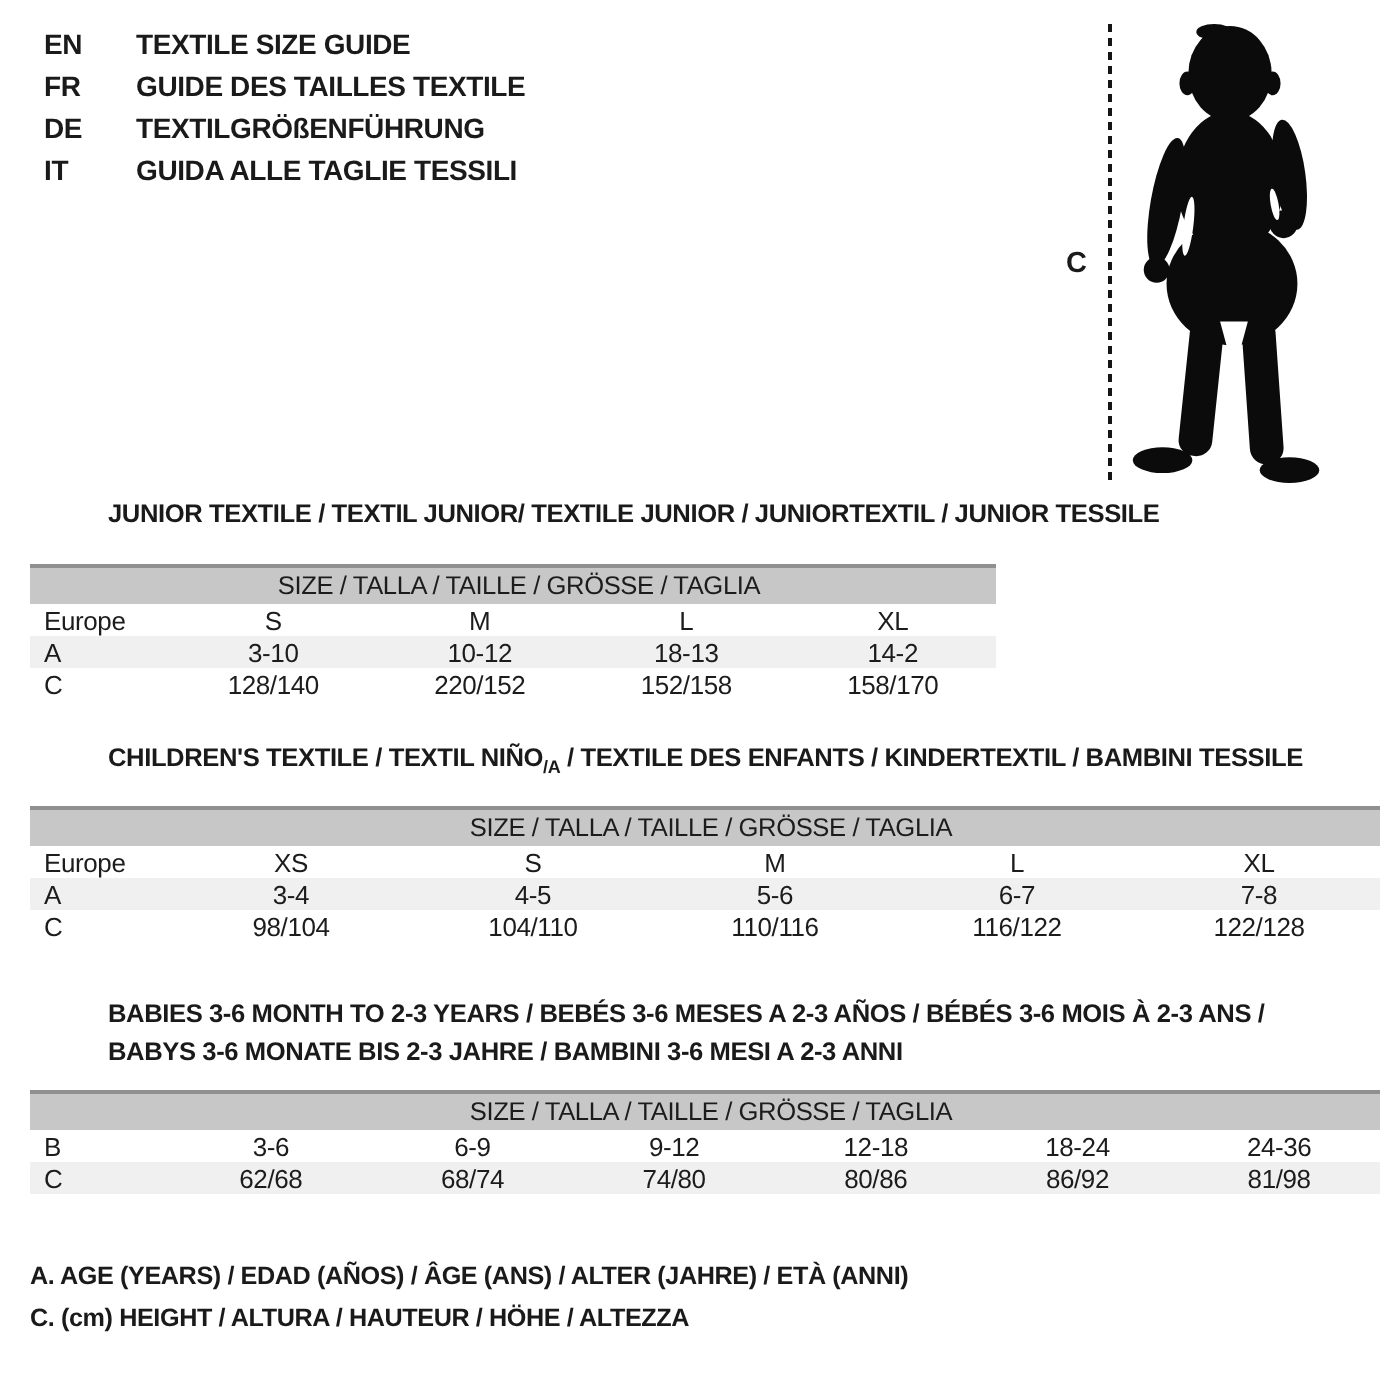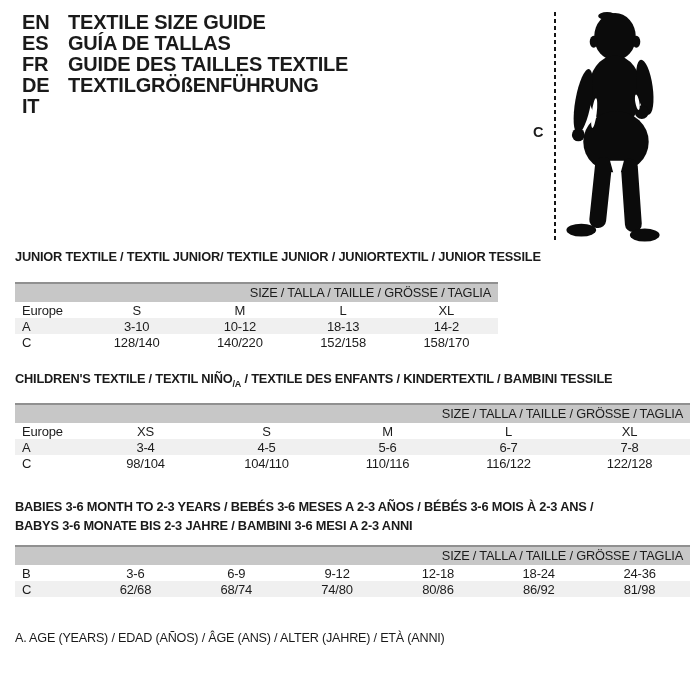--- a/index.html
+++ b/index.html
@@ -7,75 +7,72 @@
     width:700px;height:700px;position:relative;overflow:hidden;
     background:#ffffff;color:#1a1a1a;
     font-family:"Liberation Sans",sans-serif;
     -webkit-font-smoothing:antialiased;
   }
   .abs{position:absolute;}
 
   
   .lang-list{left:22px;top:12px;}
   .lang-row{display:grid;grid-template-columns:46px auto;line-height:21px;}
-  .lang-code,.lang-title{font-weight:700;font-size:20px;letter-spacing:-0.2px;white-space:nowrap;}
+  .lang-code,.lang-title{font-weight:700;font-size:14px;letter-spacing:-0.2px;white-space:nowrap;}
 
   
   .figure{left:520px;top:8px;width:170px;height:242px;}
   .c-label{position:absolute;left:13px;top:116px;font-size:14.5px;font-weight:700;}
   .dash-line{
     position:absolute;left:34px;top:4px;width:2px;height:231px;
     background:repeating-linear-gradient(to bottom,#151515 0 4px,transparent 4px 7px);
   }
   .silhouette{position:absolute;left:45px;top:2px;width:100px;height:233px;}
 
   
-  .sec-head{font-weight:700;font-size:12.8px;letter-spacing:-0.2px;white-space:nowrap;}
+  .sec-head{font-weight:700;font-size:12.8px;letter-spacing:-0.2px;white-space:nowrap;margin-left:39px;}
   .sec-head .sub{font-size:9px;vertical-align:sub;}
   .babies-head div{line-height:19px;}
 
   
   table.size-table{
     position:absolute;border-collapse:collapse;table-layout:fixed;
     font-size:13px;letter-spacing:-0.2px;color:#1c1c1c;
   }
   table.size-table th.bar{
     background:#c7c7c7;border-top:2px solid #909090;
-    font-weight:400;text-align:right;padding:1px 7px 2px 13px;
+    font-weight:400;text-align:center;padding:1px 7px 2px 13px;
     font-size:12.8px;height:15px;white-space:nowrap;
   }
   table.size-table td{height:16px;text-align:center;vertical-align:middle;padding:0;margin-top:28px;}
   table.size-table td.rl{text-align:left;padding-left:7px;}
   table.size-table tbody tr:nth-child(even){background:#f0f0f0;}
 
   
-  .legend{line-height:20.5px;font-weight:400;font-size:12.6px;letter-spacing:-0.2px;white-space:nowrap;}
+  .legend{line-height:20.5px;font-weight:700;font-size:12.6px;letter-spacing:-0.2px;white-space:nowrap;}
 </style>
 </head>
 <body>
 
 <div class="abs lang-list">
   <div class="lang-row">
     <span class="lang-code">EN</span>
     <span class="lang-title">TEXTILE SIZE GUIDE</span>
   </div>
   <div class="lang-row">
-    <span class="lang-code">ES</span>
-    <span class="lang-title">GUÍA DE TALLAS</span>
-  </div>
-  <div class="lang-row">
     <span class="lang-code">FR</span>
     <span class="lang-title">GUIDE DES TAILLES TEXTILE</span>
   </div>
   <div class="lang-row">
     <span class="lang-code">DE</span>
     <span class="lang-title">TEXTILGRÖßENFÜHRUNG</span>
   </div>
   <div class="lang-row">
     <span class="lang-code">IT</span>
+    <span class="lang-title">GUIDA ALLE TAGLIE TESSILI</span>
   </div>
 </div>
 
 <div class="abs figure">
   <span class="c-label">C</span>
   <div class="dash-line"></div>
   <svg class="silhouette" viewBox="0 0 100 235" xmlns="http://www.w3.org/2000/svg">
     <g fill="#0b0b0b">
       <ellipse cx="42" cy="6" rx="9" ry="4"></ellipse>
       <ellipse cx="50" cy="27" rx="21" ry="24"></ellipse>
@@ -126,21 +123,21 @@
     <tr>
       <td class="rl">A</td>
       <td>3-10</td>
       <td>10-12</td>
       <td>18-13</td>
       <td>14-2</td>
     </tr>
     <tr>
       <td class="rl">C</td>
       <td>128/140</td>
-      <td>140/220</td>
+      <td>220/152</td>
       <td>152/158</td>
       <td>158/170</td>
     </tr>
   </tbody>
 </table>
 
 <div class="abs sec-head" style="left:15px;top:371px;">
   <span>CHILDREN'S TEXTILE / TEXTIL NIÑO</span><span class="sub">/A</span><span> / TEXTILE DES ENFANTS / KINDERTEXTIL / BAMBINI TESSILE</span>
 </div>
 
@@ -223,13 +220,14 @@
       <td>74/80</td>
       <td>80/86</td>
       <td>86/92</td>
       <td>81/98</td>
     </tr>
   </tbody>
 </table>
 
 <div class="abs legend" style="left:15px;top:628px;">
   <div>A. AGE (YEARS) / EDAD (AÑOS) / ÂGE (ANS) / ALTER (JAHRE) / ETÀ (ANNI)</div>
+  <div>C. (cm) HEIGHT / ALTURA / HAUTEUR / HÖHE / ALTEZZA</div>
 </div>
 
 </body></html>

